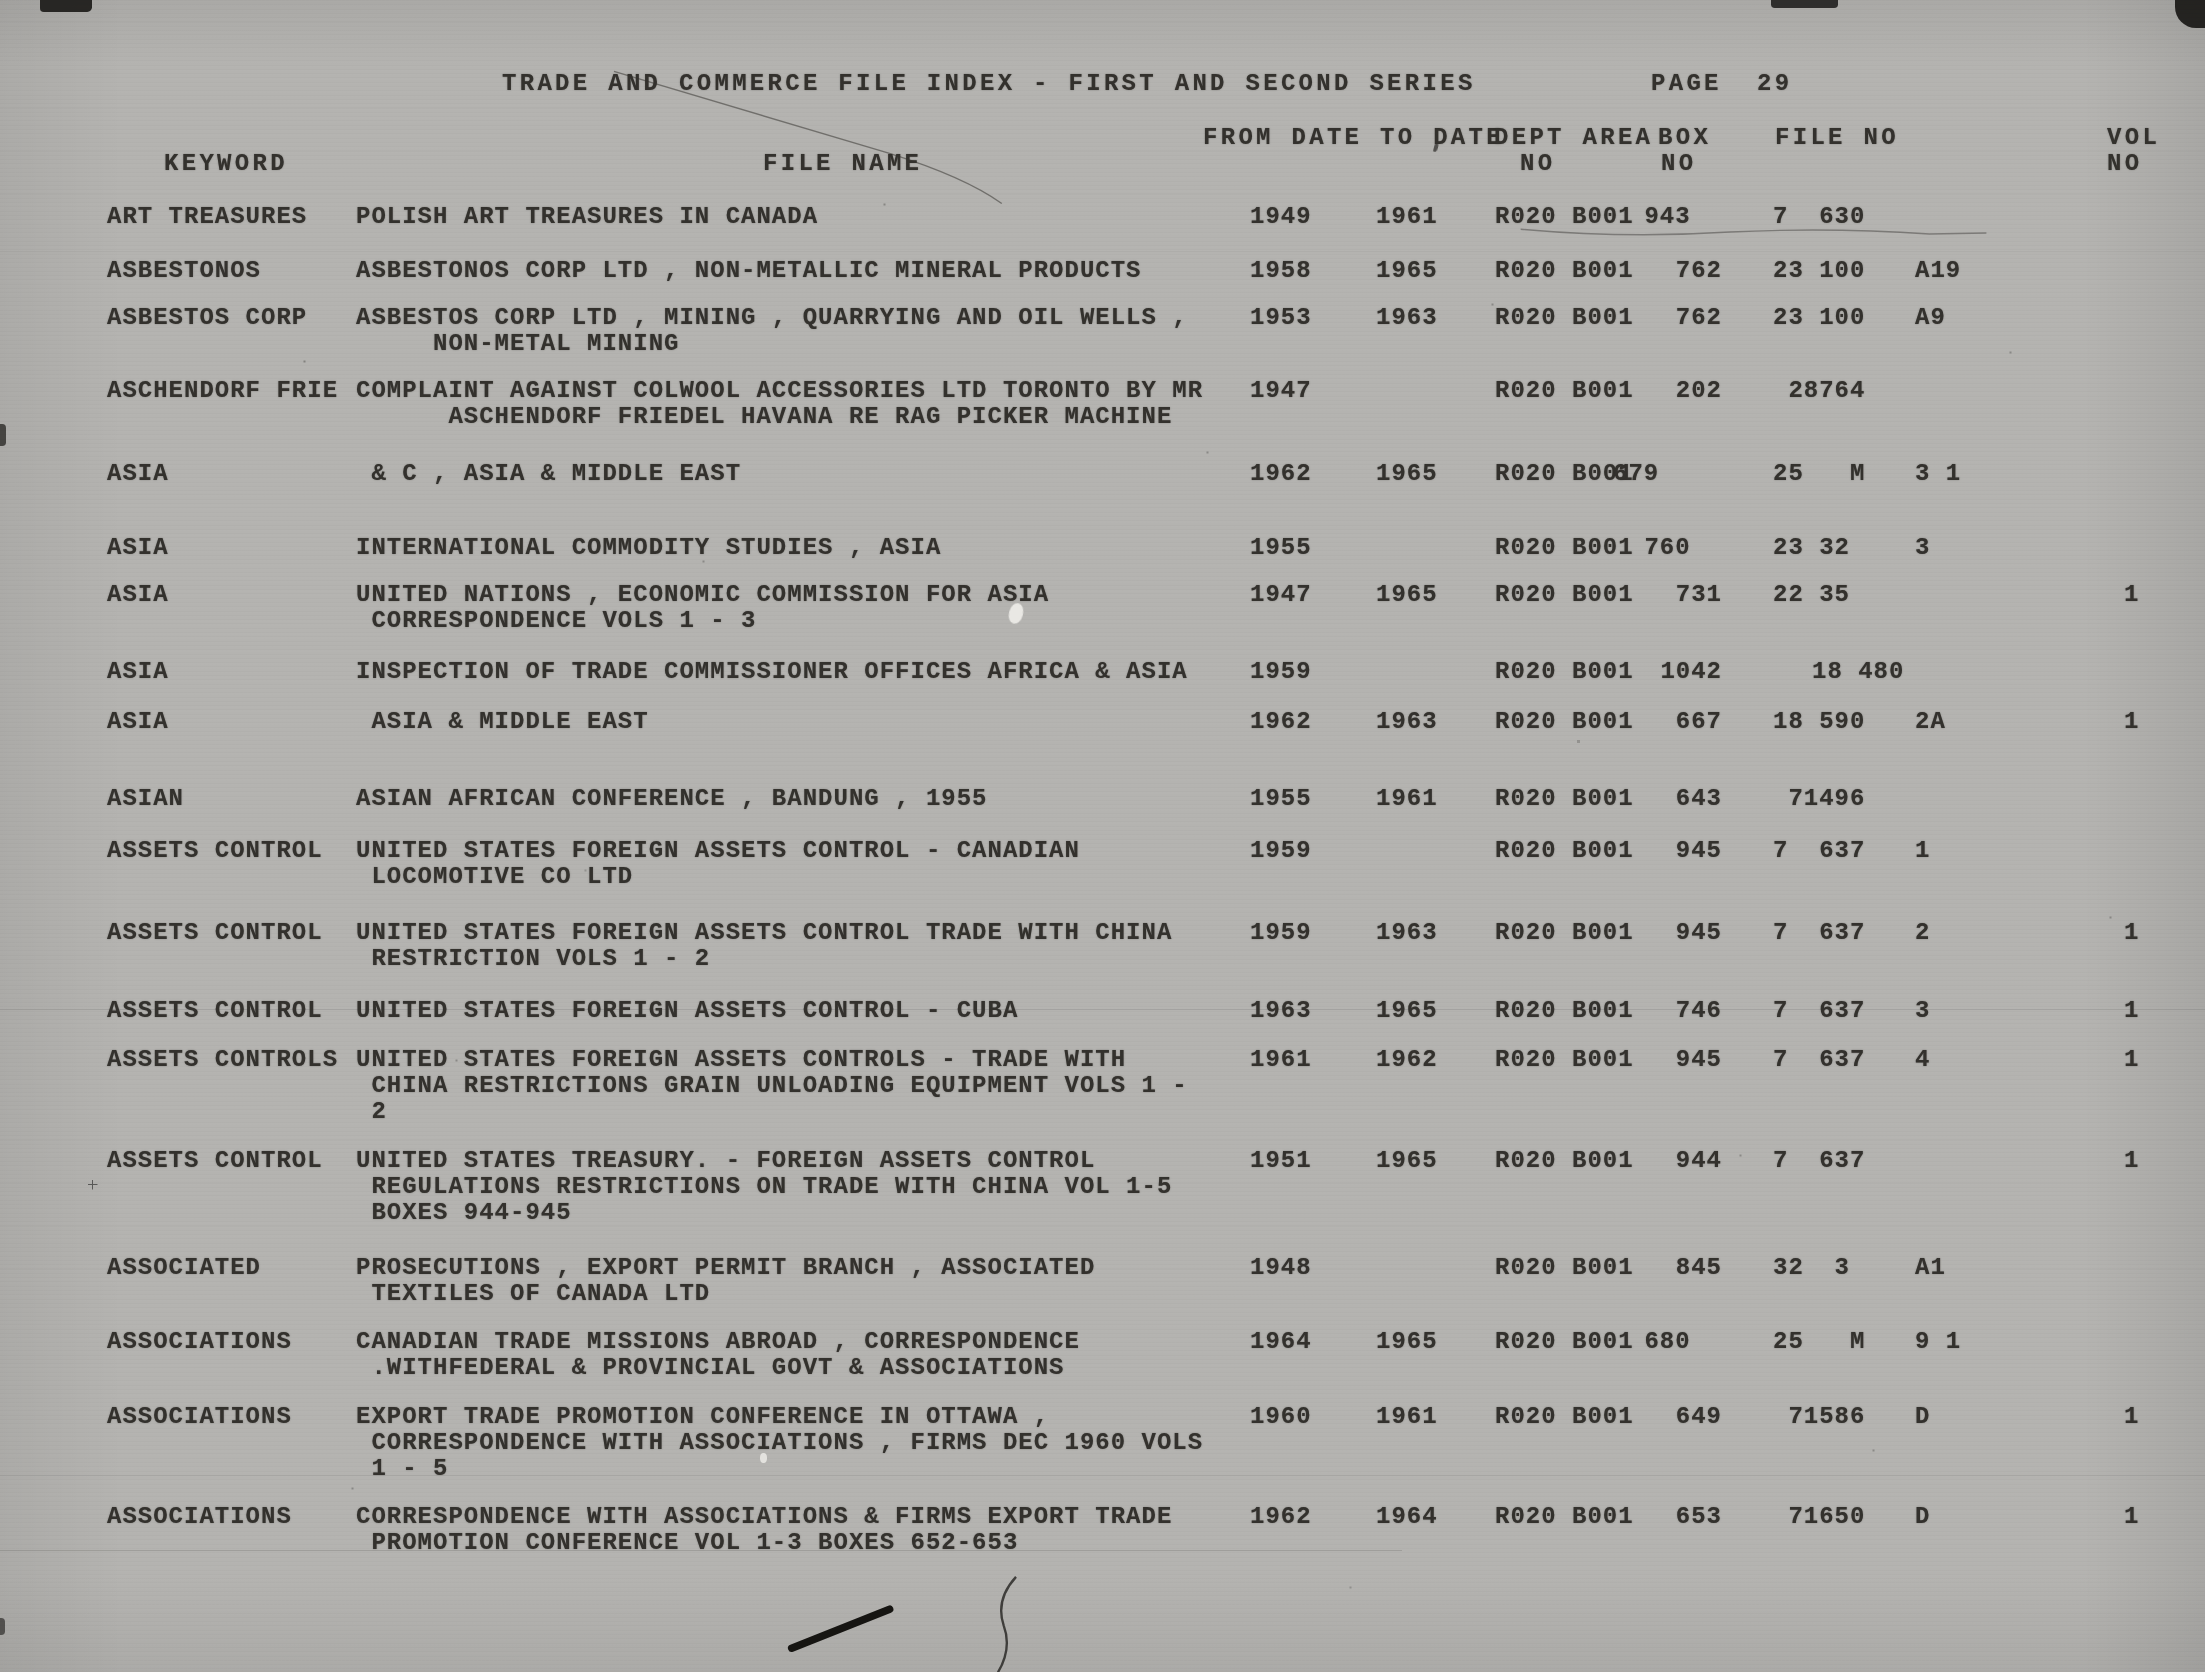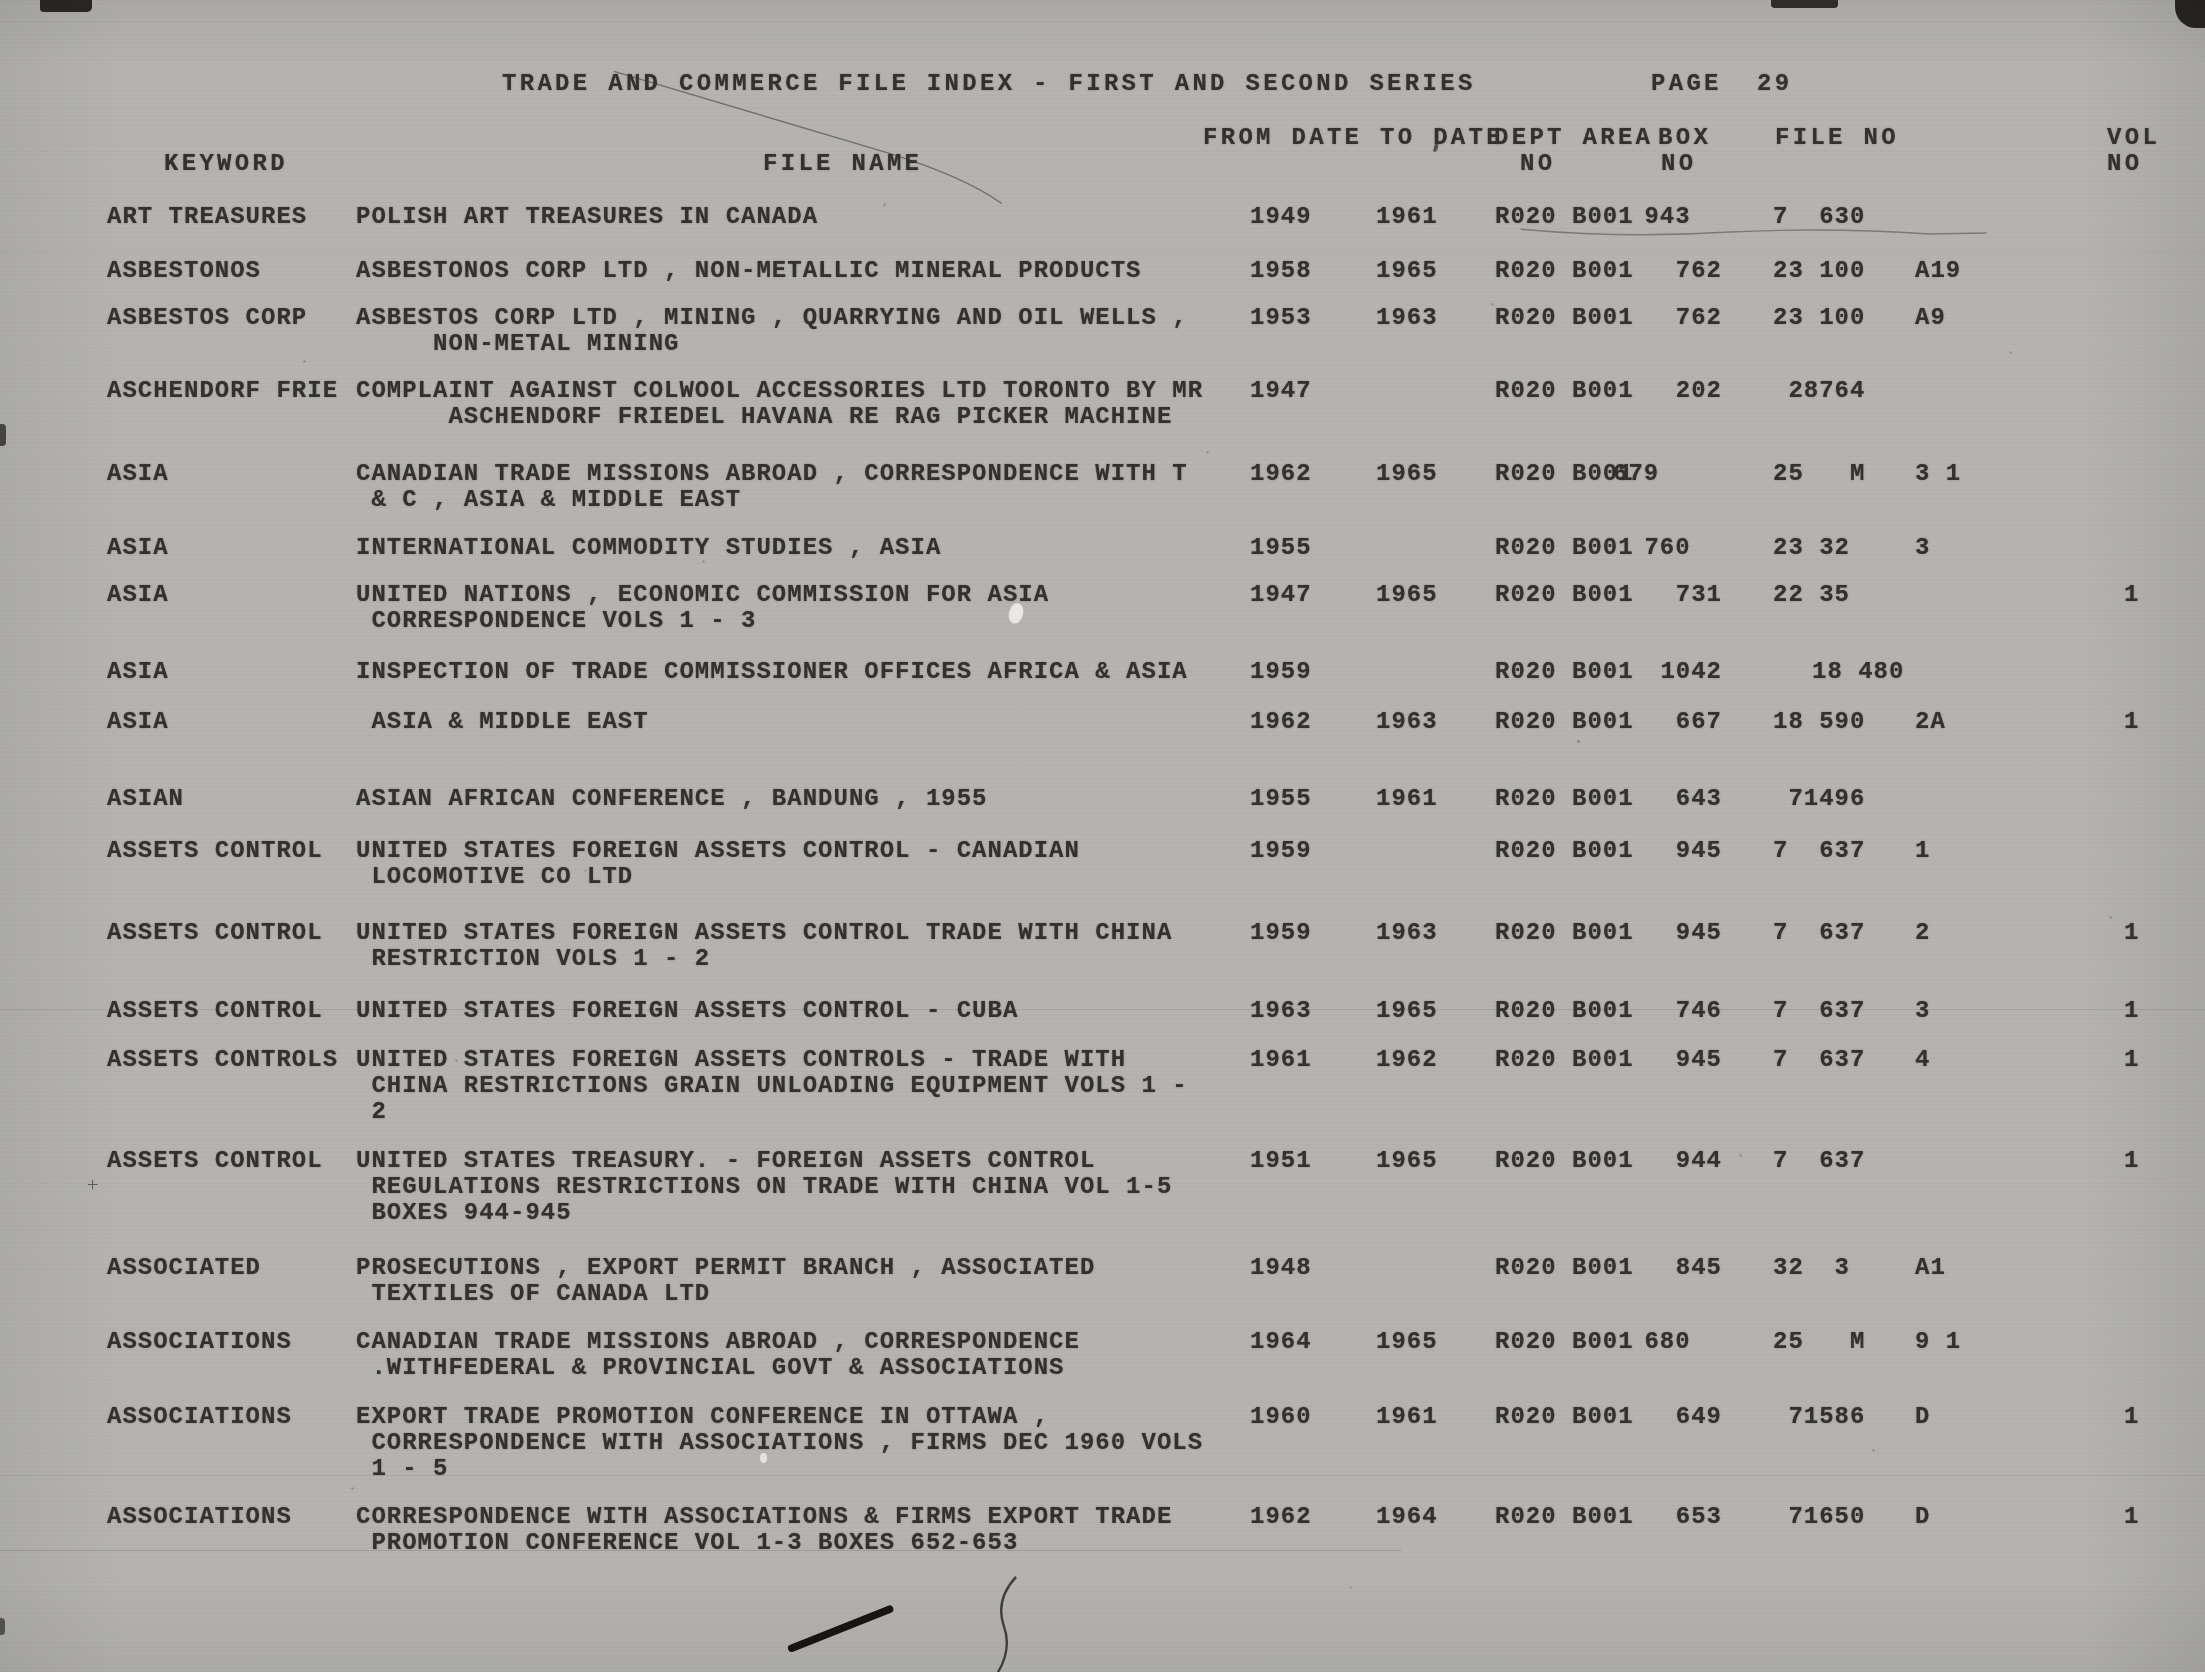--- a/index.html
+++ b/index.html
@@ -119,21 +119,21 @@
       <div class="t" style="left:1250px;top:0">1947</div>
       <div class="t" style="left:1376px;top:0"></div>
       <div class="t" style="left:1495px;top:0">R020 B001</div>
       <div class="t" style="left:1613px;top:0;width:109px;text-align:right">202</div>
       <div class="t" style="left:1773px;top:0"> 28764</div>
       <div class="t" style="left:1915px;top:0"></div>
       <div class="t" style="left:2124px;top:0"></div>
     </div>
       <div class="row" style="top: 461px;">
       <div class="t" style="left:107px;top:0">ASIA</div>
-      <div class="t" style="left:356px;top:0"><div>CANADIAN TRADE MISSIONS ABROAD , CORRESPONDENCE WITH T</div><div> &amp; C , ASIA &amp; MIDDLE EAST</div></div>
+      <div class="t" style="left:356px;top:0"><div> &amp; C , ASIA &amp; MIDDLE EAST</div></div>
       <div class="t" style="left:1250px;top:0">1962</div>
       <div class="t" style="left:1376px;top:0">1965</div>
       <div class="t" style="left:1495px;top:0">R020 B001</div>
       <div class="t" style="left:1613px;top:0;width:109px;text-align:left">679</div>
       <div class="t" style="left:1773px;top:0">25   M</div>
       <div class="t" style="left:1915px;top:0">3 1</div>
       <div class="t" style="left:2124px;top:0"></div>
     </div>
       <div class="row" style="top: 535px;">
       <div class="t" style="left:107px;top:0">ASIA</div>

